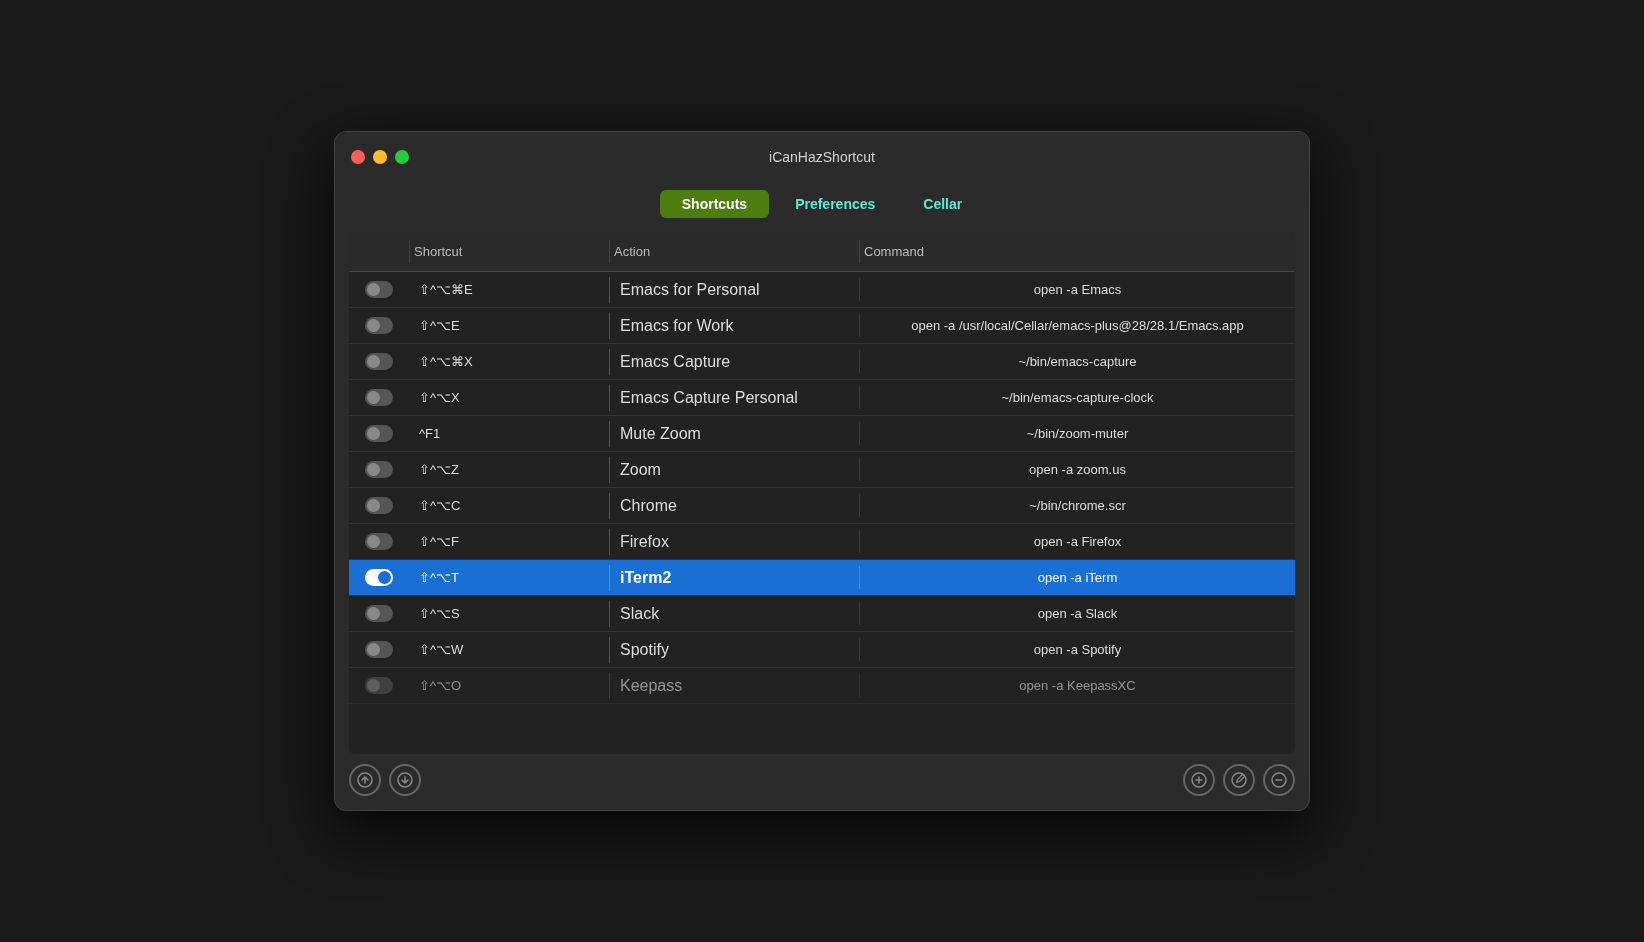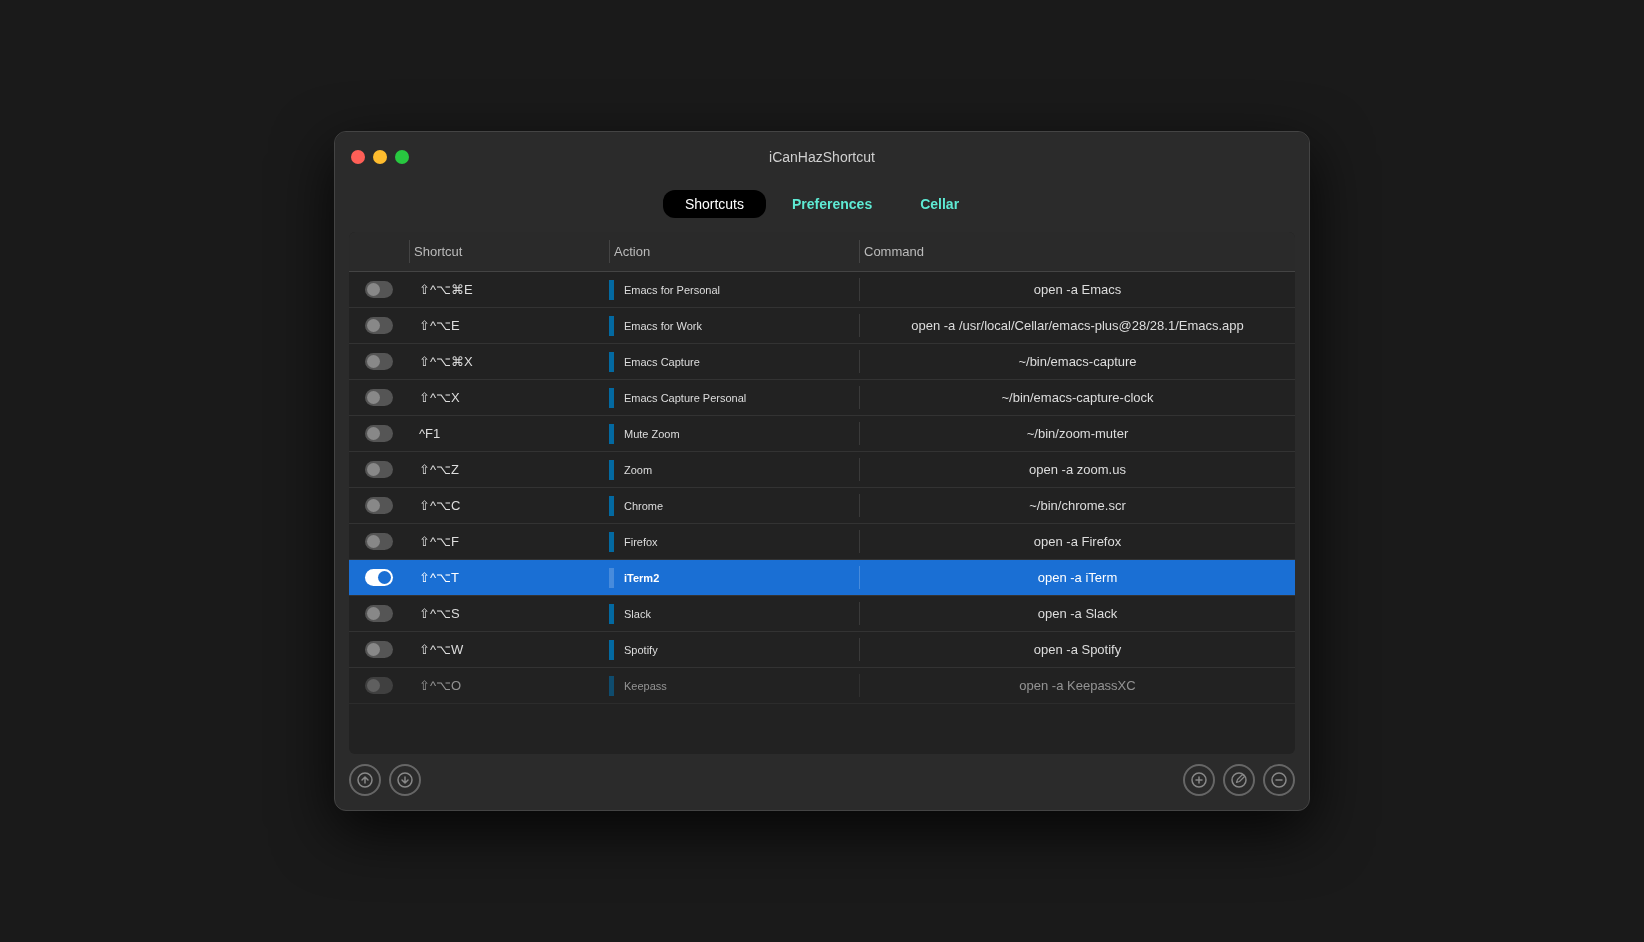--- a/index.html
+++ b/index.html
@@ -69,24 +69,23 @@
     .tab {
       padding: 6px 22px;
       border-radius: 6px;
       color: #5eead4;
       font-size: 14px;
       cursor: pointer;
       font-weight: 700;
     }
 
     .tab.active {
-      background: #000000;
+      background: #4d7c0f;
       color: #fff;
-      font-weight: 400;
-      border-radius: 12px;
+      font-weight: 700;
     }
 
     .content-area {
       flex: 1;
       margin: 0 14px;
       background: #222;
       border-radius: 6px;
       overflow: hidden;
       display: flex;
       flex-direction: column;
@@ -179,23 +178,23 @@
       padding: 4px 10px;
       font-family: -apple-system, sans-serif;
     }
 
     .table-row.selected .row-shortcut {
       color: #fff;
     }
 
     .row-action {
       color: #ddd;
-      font-size: 11px;
+      font-size: 16px;
       padding: 4px 10px;
-      border-left: 5px solid #0369a1;
+      border-left: 1px solid #0369a1;
     }
 
     .table-row.selected .row-action {
       color: #fff;
       border-left-color: rgba(255,255,255,0.2);
       font-weight: bold;
     }
 
     .row-command {
       color: #ddd;

